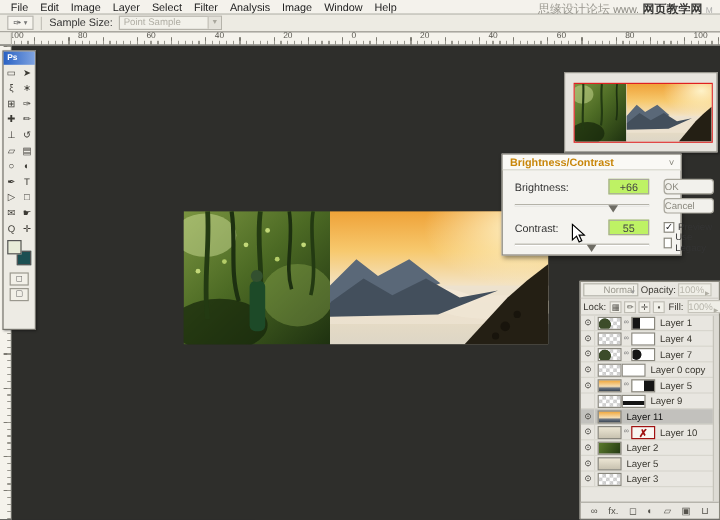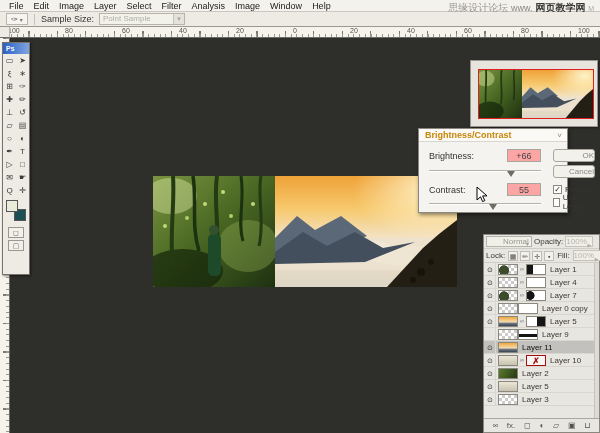--- a/index.html
+++ b/index.html
@@ -57,22 +57,22 @@
   
   #navigator { position:absolute; left:470px; top:60px; width:128px; height:67px; background:#e7e4de; border:1px solid #98968e; box-shadow:1px 1px 2px rgba(0,0,0,.4); }
   #nav-image { position:absolute; left:7px; top:8px; width:116px; height:50px; border:1px solid #e02020; display:flex; }
   #nav-image svg { display:block; }
 
   
   #dialog { position:absolute; left:418px; top:128px; width:150px; height:85px; background:#f4f3ef; border:1px solid #8a887e; box-shadow:1px 2px 4px rgba(0,0,0,.45); font-size:9px; z-index:6; }
   #dialog-title { height:13px; background:#faf9f5; border-bottom:1px solid #d8d6ce; color:#c8860a; font-weight:bold; font-size:9px; line-height:13px; padding-left:6px; position:relative; }
   #dialog-title .chev { position:absolute; right:5px; top:0; color:#8a887e; font-weight:normal; font-size:8px; }
   .dlg-label { position:absolute; left:10px; color:#333; }
-  .dlg-valuebox { position:absolute; width:34px; height:13px; border:1px solid #a9a79d; background:#fca5a5; font-size:9px; text-align:center; line-height:12px; color:#444; }
-  .dlg-btn { position:absolute; left:134px; width:42px; height:13px; border:1px solid #a8a69c; border-radius:3px; background:#f2f1ec; font-size:8px; text-align:right; line-height:12px; color:#8a887e; }
+  .dlg-valuebox { position:absolute; width:34px; height:13px; border:1px solid #a9a79d; background:#bef264; font-size:9px; text-align:center; line-height:12px; color:#444; }
+  .dlg-btn { position:absolute; left:134px; width:42px; height:13px; border:1px solid #a8a69c; border-radius:3px; background:#f2f1ec; font-size:8px; text-align:left; line-height:12px; color:#8a887e; }
   .slider-track { position:absolute; left:10px; width:112px; height:2px; background:#b4b2a8; border-bottom:1px solid #fff; }
   .slider-thumb { position:absolute; top:1px; width:0; height:0; border-left:4px solid transparent; border-right:4px solid transparent; border-top:6px solid #6e6c64; }
   .chk { position:absolute; left:134px; display:flex; align-items:center; gap:3px; color:#333; font-size:8px; }
   .chk .box { width:9px; height:9px; border:1px solid #8a887e; background:#fff; font-size:8px; line-height:8px; text-align:center; color:#222; }
 
   
   #layers-panel { position:absolute; left:483px; top:234px; width:117px; height:199px; background:#e8e6e0; border:1px solid #8a887e; font-size:8px; z-index:4; display:flex; flex-direction:column; }
   #blend-row { height:14px; display:flex; align-items:center; padding:0 2px; gap:2px; border-bottom:1px solid #cfcdc5; }
   #blend-dd { width:46px; height:11px; border:1px solid #b5b3aa; background:#f0efe8; color:#9a988e; padding-left:16px; line-height:10px; position:relative; }
   #blend-dd .dd { position:absolute; right:1px; top:2px; font-size:5px; color:#999; }

